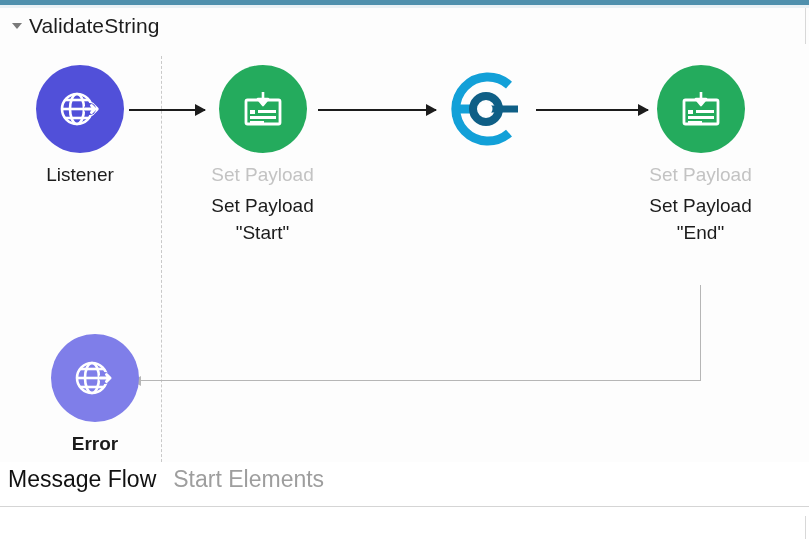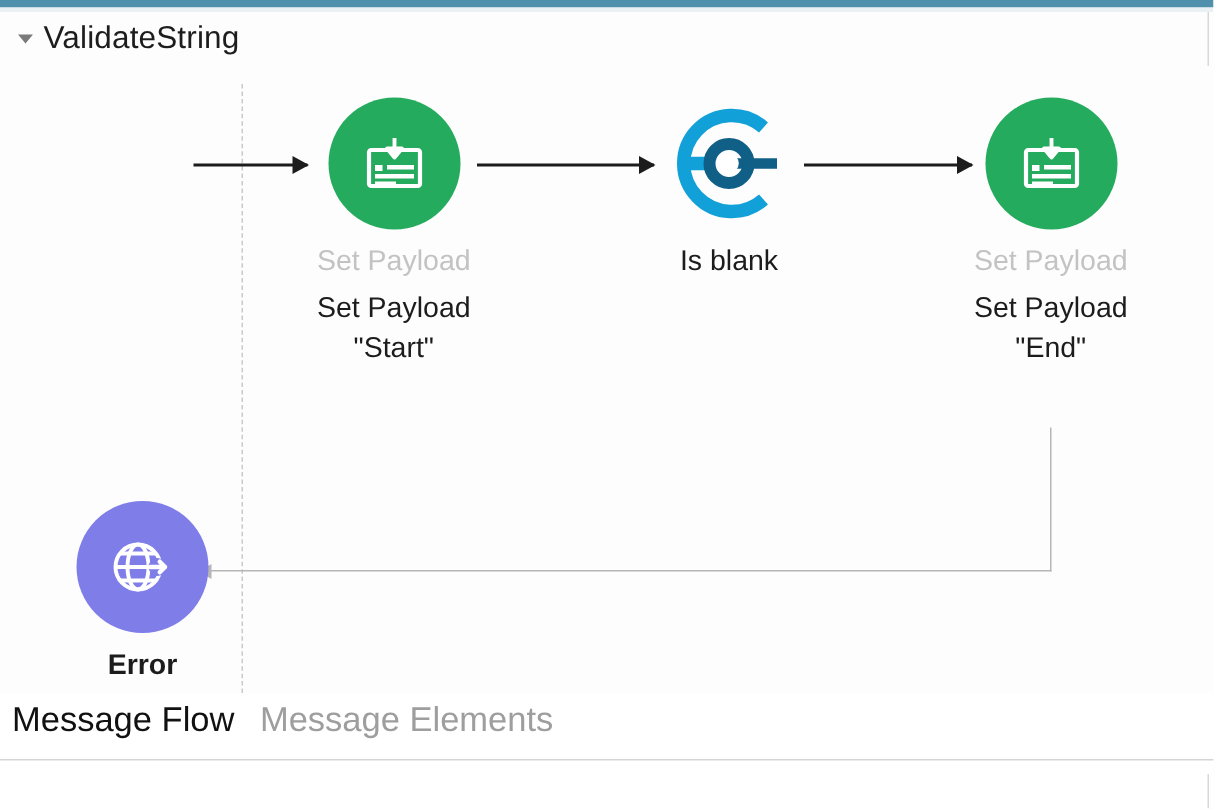--- a/index.html
+++ b/index.html
@@ -86,20 +86,37 @@
     <div class="dashed-v"></div>
 
     <div class="arrow" style="left:129px;top:65px;width:76px;"></div>
     <div class="arrow" style="left:318px;top:65px;width:118px;"></div>
     <div class="arrow" style="left:536px;top:65px;width:112px;"></div>
 
     <div class="ret-v" style="left:700px;top:241px;height:96px;"></div>
     <div class="ret-h" style="left:140px;top:336px;width:561px;"></div>
     <div class="ret-head" style="left:132px;top:332px;"></div>
 
+    <div class="node" style="left:17px;top:21px;width:126px;">
+      <div class="circle c-listener">
+        <svg class="icon-svg" width="54" height="54" viewBox="0 0 54 54">
+          <g fill="none" stroke="#ffffff" stroke-width="2.6">
+            <circle cx="24" cy="27" r="15"></circle>
+            <ellipse cx="24" cy="27" rx="7" ry="15"></ellipse>
+            <line x1="9" y1="27" x2="39" y2="27"></line>
+            <line x1="12" y1="18" x2="36" y2="18"></line>
+            <line x1="12" y1="36" x2="36" y2="36"></line>
+          </g>
+          <path d="M31 27 h12 M39 22 l5 5 l-5 5" fill="none" stroke="#ffffff" stroke-width="3.4" stroke-linecap="round" stroke-linejoin="round"></path>
+          <circle cx="37" cy="27" r="6" fill="#5150d9"></circle>
+          <path d="M32 27 h10 M38.5 23.5 l3.5 3.5 l-3.5 3.5" fill="none" stroke="#ffffff" stroke-width="3" stroke-linecap="round" stroke-linejoin="round"></path>
+        </svg>
+      </div>
+      <div class="lbl lbl-main">Listener</div>
+    </div>
 
     <div class="node" style="left:181px;top:21px;width:163px;">
       <div class="circle c-green">
         <svg class="icon-svg" width="52" height="52" viewBox="0 0 52 52">
           <rect x="9" y="17" width="34" height="24" rx="1.5" fill="none" stroke="#ffffff" stroke-width="2.8"></rect>
           <path d="M26 9 v11 M21 16 l5 6 l5 -6 z" fill="#ffffff" stroke="#ffffff" stroke-width="2.6" stroke-linejoin="round"></path>
           <rect x="13" y="27" width="5" height="4" fill="#ffffff"></rect>
           <rect x="21" y="27" width="18" height="3" fill="#ffffff"></rect>
           <rect x="13" y="33" width="26" height="3" fill="#ffffff"></rect>
           <rect x="13" y="38" width="14" height="2" fill="#ffffff"></rect>
@@ -114,21 +131,20 @@
       <div class="choice">
         <svg class="icon-svg" width="88" height="82" viewBox="0 0 88 82">
           <path d="M67 17 A32 32 0 1 0 67 65" fill="none" stroke="#12a0d8" stroke-width="9" stroke-linecap="butt"></path>
           <path d="M12 41 h16" stroke="#12a0d8" stroke-width="9"></path>
           <path d="M10 33 l0 16 l9 -8 z" fill="#12a0d8"></path>
           <path d="M44 41 h32" stroke="#0f5f86" stroke-width="7" stroke-linecap="butt"></path>
           <circle cx="44" cy="41" r="13" fill="none" stroke="#0f5f86" stroke-width="8"></circle>
           <circle cx="44" cy="41" r="6.5" fill="#ffffff"></circle>
         </svg>
       </div>
-      <div class="lbl lbl-main">Is blank</div>
     </div>
 
     <div class="node" style="left:619px;top:21px;width:163px;">
       <div class="circle c-green">
         <svg class="icon-svg" width="52" height="52" viewBox="0 0 52 52">
           <rect x="9" y="17" width="34" height="24" rx="1.5" fill="none" stroke="#ffffff" stroke-width="2.8"></rect>
           <path d="M26 9 v11 M21 16 l5 6 l5 -6 z" fill="#ffffff" stroke="#ffffff" stroke-width="2.6" stroke-linejoin="round"></path>
           <rect x="13" y="27" width="5" height="4" fill="#ffffff"></rect>
           <rect x="21" y="27" width="18" height="3" fill="#ffffff"></rect>
           <rect x="13" y="33" width="26" height="3" fill="#ffffff"></rect>
@@ -155,18 +171,18 @@
         </svg>
       </div>
       <div class="lbl lbl-main">Error</div>
     </div>
 
   </div>
 
   <div class="tabstrip">
     <div class="tabs">
       <span class="tab tab-active">Message Flow</span>
-      <span class="tab tab-idle">Message Elements</span>
+      <span class="tab tab-idle">Start Elements</span>
     </div>
     <div class="tabstrip-line"></div>
   </div>
 
 </div>
 
 </body></html>

